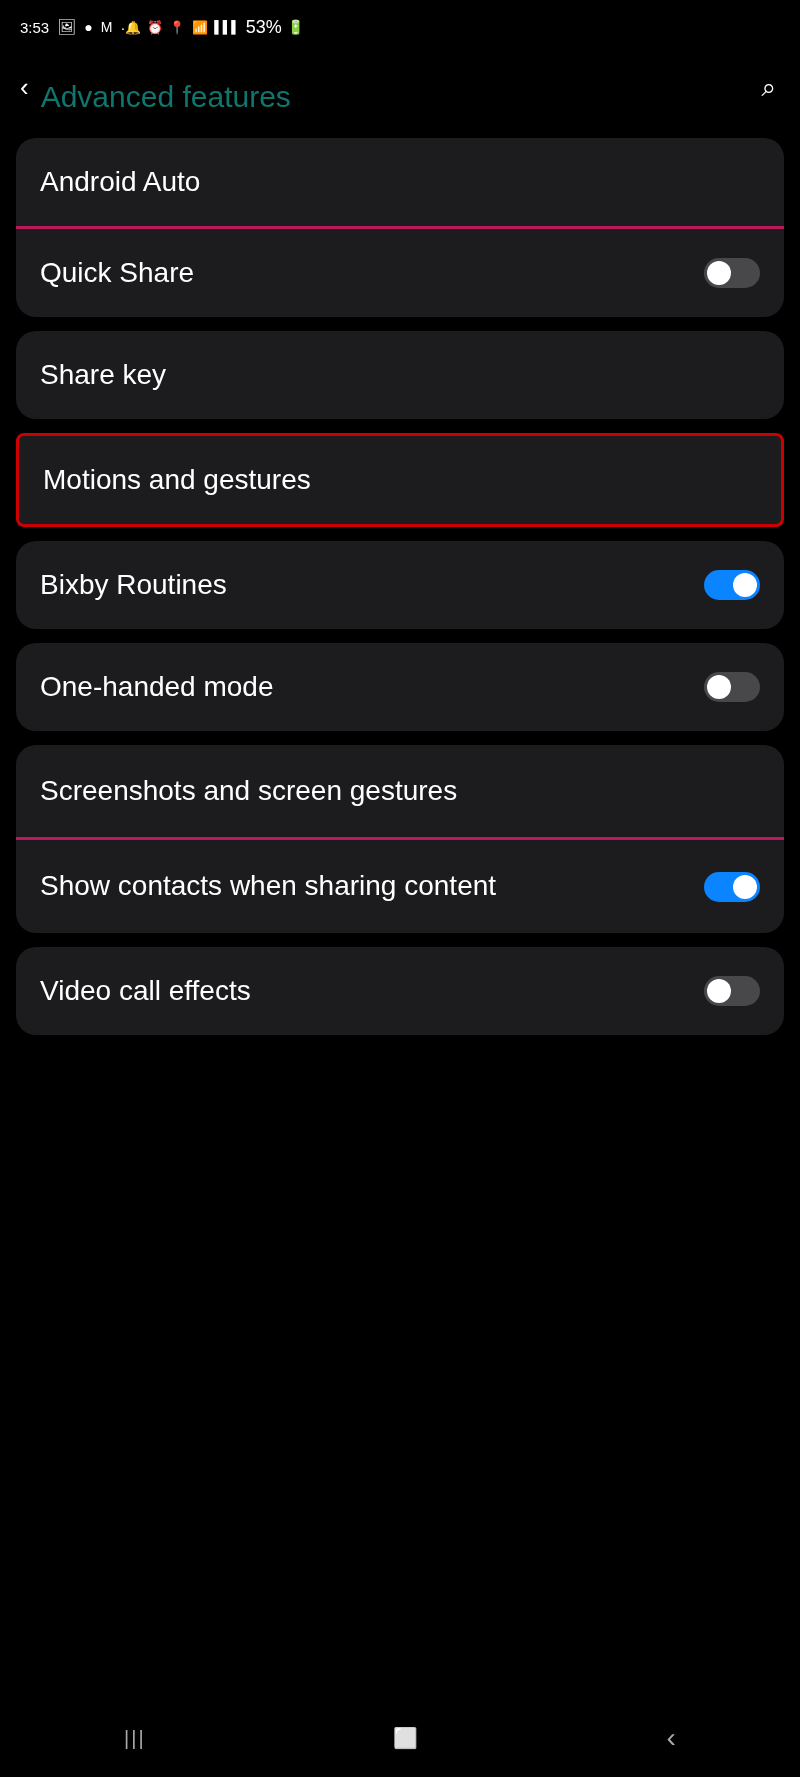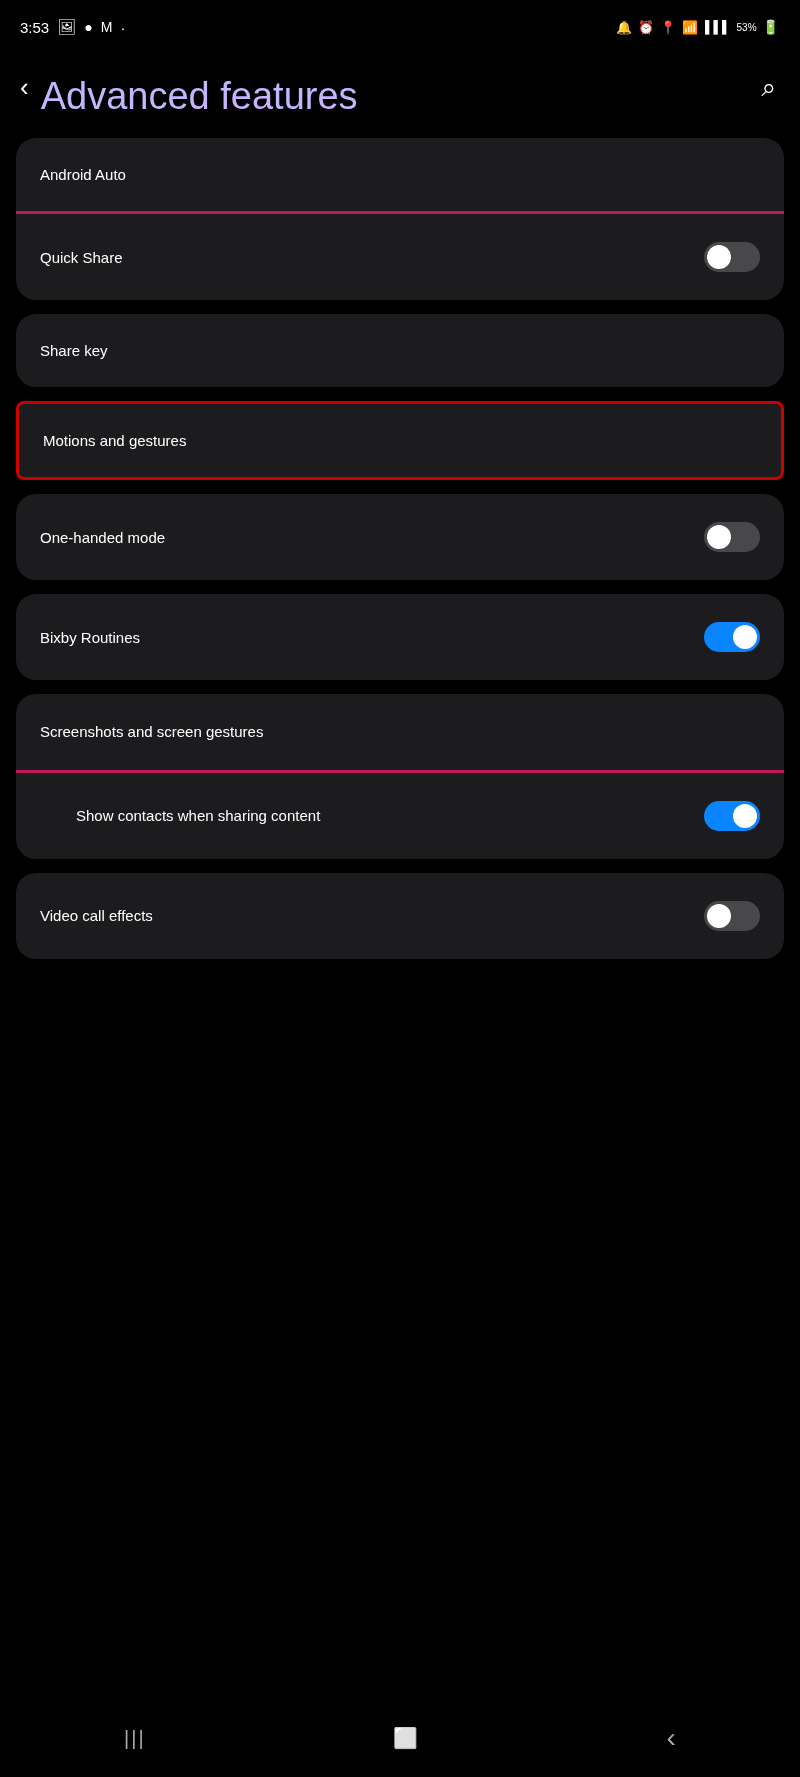--- a/index.html
+++ b/index.html
@@ -13,21 +13,20 @@
       height: 1777px;
       background-color: #000000;
       font-family: 'Segoe UI', sans-serif;
       color: #ffffff;
       overflow: hidden;
     }
 
     
     .status-bar {
       display: flex;
-      justify-content: space-between;
       align-items: center;
       padding: 10px 20px 6px 20px;
       height: 50px;
     }
 
     .status-left {
       display: flex;
       align-items: center;
       gap: 8px;
       font-size: 15px;
@@ -56,23 +55,23 @@
       gap: 12px;
     }
 
     .back-arrow {
       font-size: 26px;
       color: #ffffff;
       cursor: pointer;
     }
 
     .header-title {
-      font-size: 38px;
+      font-size: 30px;
       font-weight: 400;
-      color: #c4b5fd;
+      color: #0f766e;
       margin-top: 19px;
     }
 
     .search-icon-header {
       font-size: 26px;
       color: #ffffff;
       cursor: pointer;
     }
 
     
@@ -96,21 +95,21 @@
       justify-content: space-between;
       padding: 28px 24px;
       cursor: pointer;
     }
 
     .setting-row + .setting-row {
       border-top: 3px solid #be185d;
     }
 
     .setting-label {
-      font-size: 15px;
+      font-size: 28px;
       font-weight: 400;
       color: #ffffff;
     }
 
     
     .toggle {
       width: 56px;
       height: 30px;
       border-radius: 15px;
       position: relative;
@@ -180,21 +179,21 @@
     <span style="font-size:14px;">●</span>
     <span style="font-size:14px;">M</span>
     <span>·</span>
   </div>
   <div class="status-right">
     <span>🔔</span>
     <span>⏰</span>
     <span>📍</span>
     <span>📶</span>
     <span style="font-size:12px;">▌▌▌</span>
-    <span style="font-size:10px;">53%</span>
+    <span style="font-size:18px;">53%</span>
     <span style="font-size:14px;">🔋</span>
   </div>
 </div>
 
 <div class="header">
   <div class="header-left">
     <span class="back-arrow">‹</span>
     <span class="header-title">Advanced features</span>
   </div>
   <span class="search-icon-header">⌕</span>
@@ -221,42 +220,42 @@
   </div>
 
   <div class="highlighted-card">
     <div class="setting-row">
       <span class="setting-label">Motions and gestures</span>
     </div>
   </div>
 
   <div class="card">
     <div class="setting-row">
+      <span class="setting-label">Bixby Routines</span>
+      <div class="toggle toggle-on">
+        <div class="toggle-knob"></div>
+      </div>
+    </div>
+  </div>
+
+  <div class="card">
+    <div class="setting-row">
       <span class="setting-label">One-handed mode</span>
       <div class="toggle toggle-off">
         <div class="toggle-knob"></div>
       </div>
     </div>
   </div>
 
   <div class="card">
     <div class="setting-row">
-      <span class="setting-label">Bixby Routines</span>
-      <div class="toggle toggle-on">
-        <div class="toggle-knob"></div>
-      </div>
-    </div>
-  </div>
-
-  <div class="card">
-    <div class="setting-row">
       <span class="setting-label" style="max-width: 80%; line-height: 1.3;">Screenshots and screen gestures</span>
     </div>
     <div class="setting-row">
-      <span class="setting-label" style="max-width: 75%; line-height: 1.3; margin-left: 36px;">Show contacts when sharing content</span>
+      <span class="setting-label" style="max-width: 75%; line-height: 1.3;">Show contacts when sharing content</span>
       <div class="toggle toggle-on">
         <div class="toggle-knob"></div>
       </div>
     </div>
   </div>
 
   <div class="card" style="margin-bottom: 80px;">
     <div class="setting-row">
       <span class="setting-label">Video call effects</span>
       <div class="toggle toggle-off">

